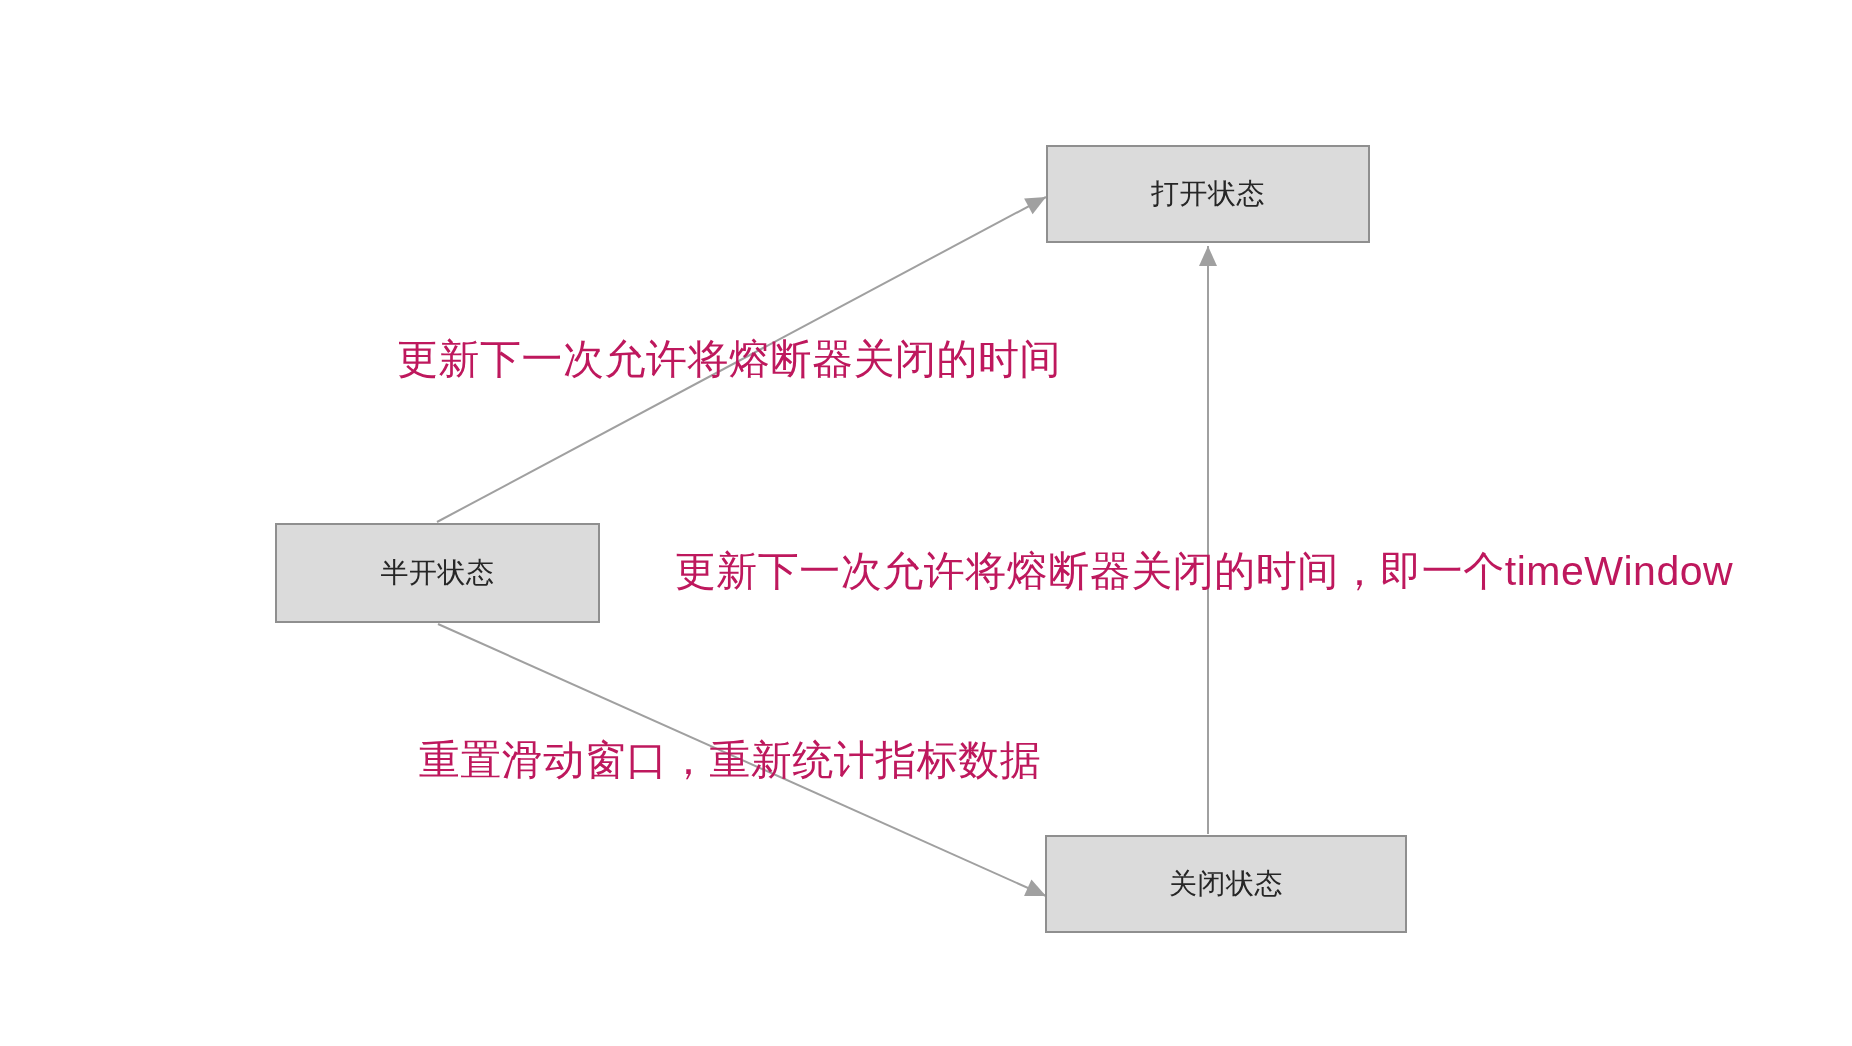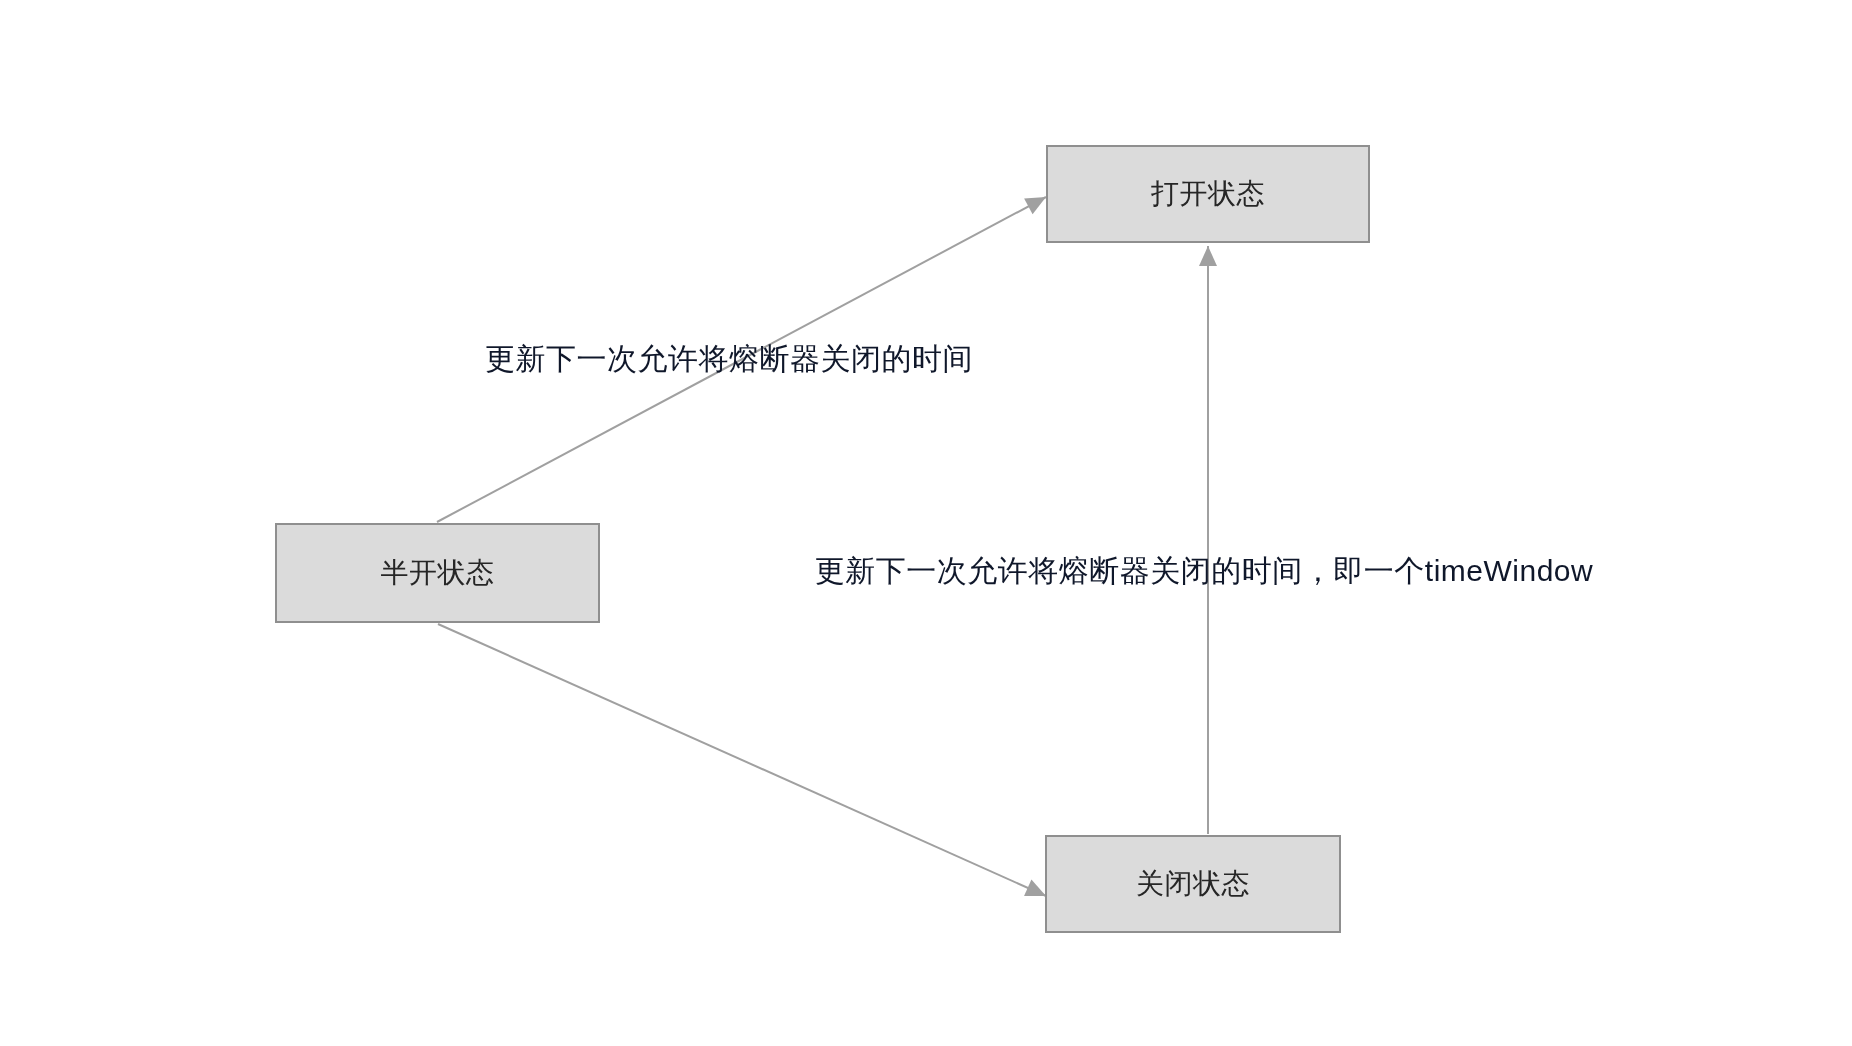--- a/index.html
+++ b/index.html
@@ -24,27 +24,27 @@
     border: 2px solid #8f8f8f;
     display: flex;
     align-items: center;
     justify-content: center;
     color: #262626;
     font-size: 28px;
     letter-spacing: 0.5px;
   }
   #node-open      { left: 1046px; top: 145px; width: 324px; height: 98px; }
   #node-half-open { left: 275px;  top: 523px; width: 325px; height: 100px; }
-  #node-closed    { left: 1045px; top: 835px; width: 296px; height: 98px; }
+  #node-closed    { left: 1045px; top: 835px; width: 362px; height: 98px; }
   .edge-label {
     position: absolute;
     transform: translate(-50%, -50%);
     white-space: nowrap;
-    color: #0f172a;
-    font-size: 30px;
+    color: #be185d;
+    font-size: 41px;
     letter-spacing: 0.5px;
     text-align: center;
   }
   #edge-label-0 { left: 729px;  top: 359px; }
   #edge-label-1 { left: 1204px; top: 546px; margin-top: 25px; }
   #edge-label-2 { left: 730px;  top: 760px; }
 </style>
 </head>
 <body>
 
@@ -70,14 +70,15 @@
   </div>
 
   <div class="node" id="node-closed">
     <span class="node-label">关闭状态</span>
   </div>
 
   <div class="edge-label" id="edge-label-0">更新下一次允许将熔断器关闭的时间</div>
 
   <div class="edge-label" id="edge-label-1">更新下一次允许将熔断器关闭的时间，即一个timeWindow</div>
 
+  <div class="edge-label" id="edge-label-2">重置滑动窗口，重新统计指标数据</div>
 
 </div>
 
 </body></html>

